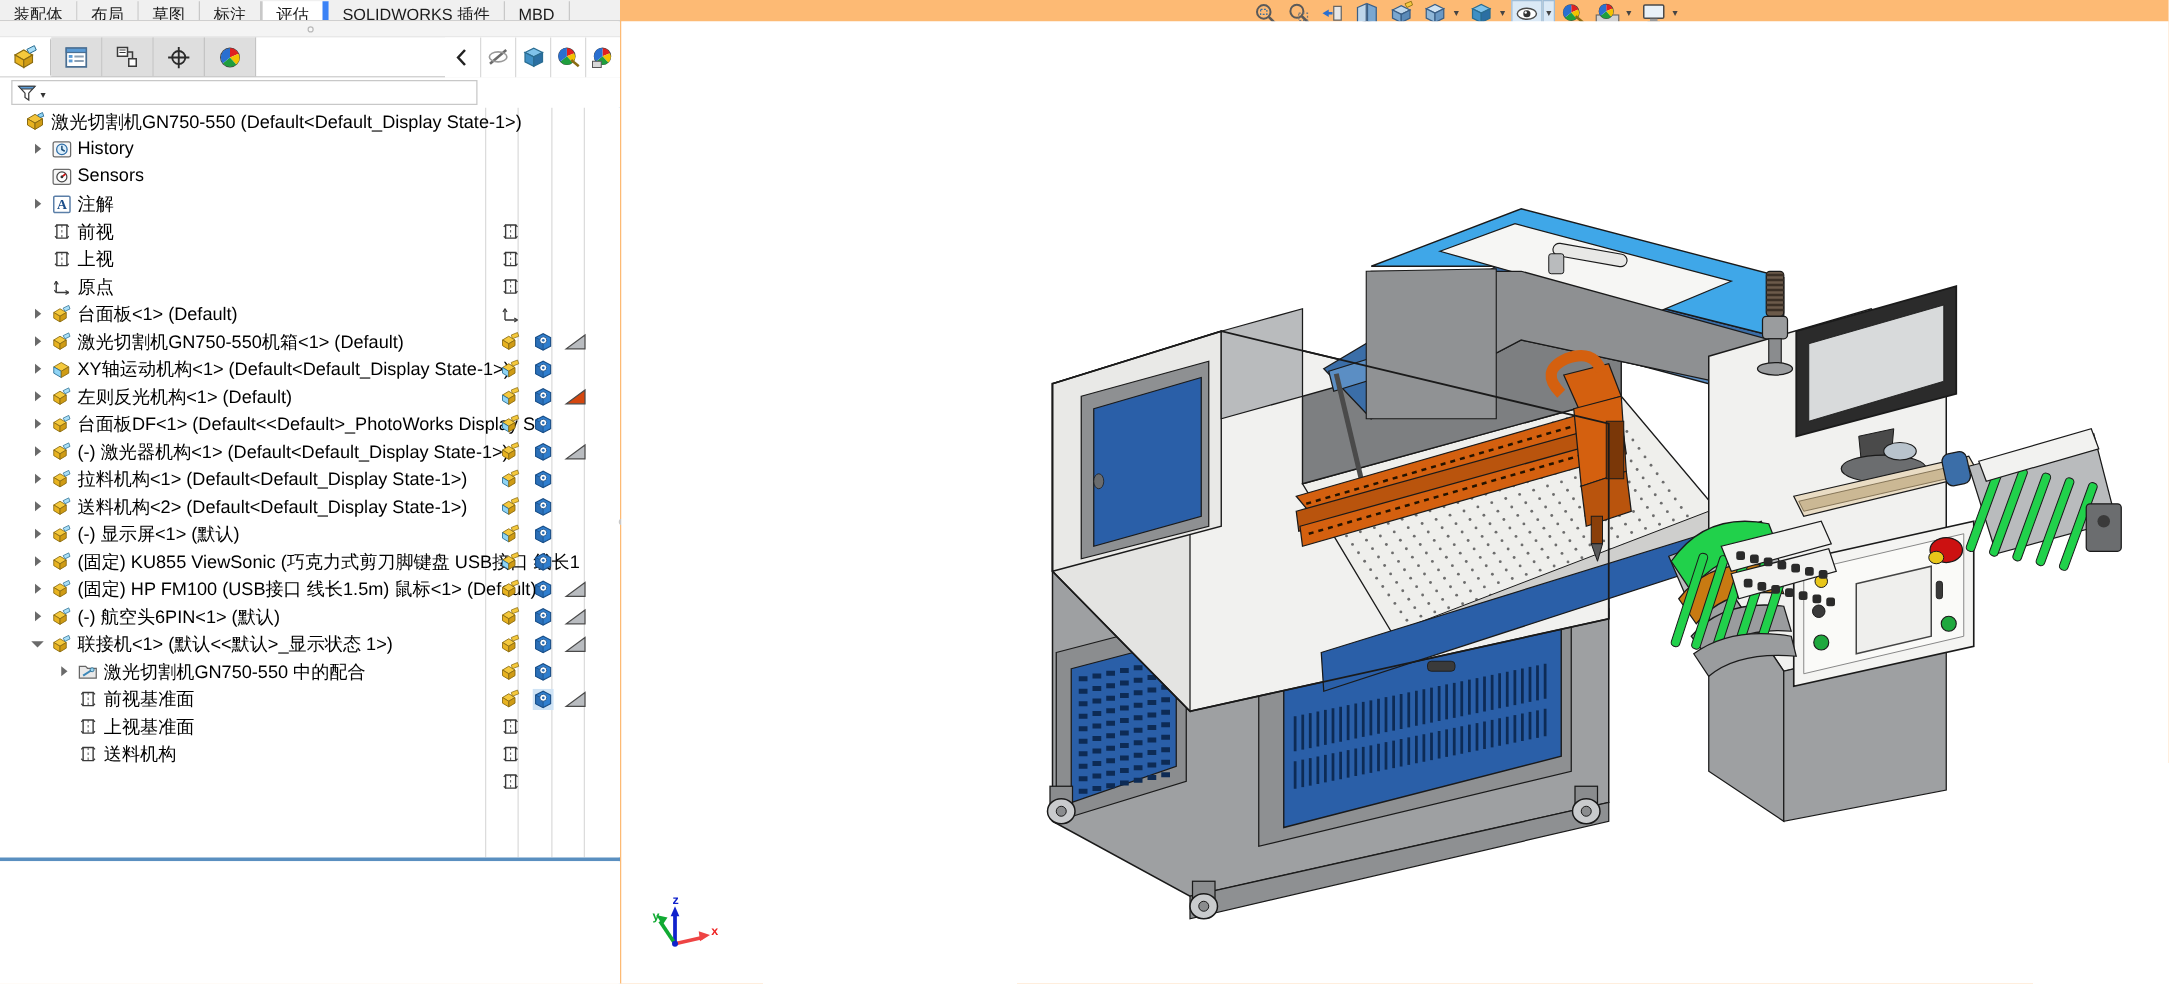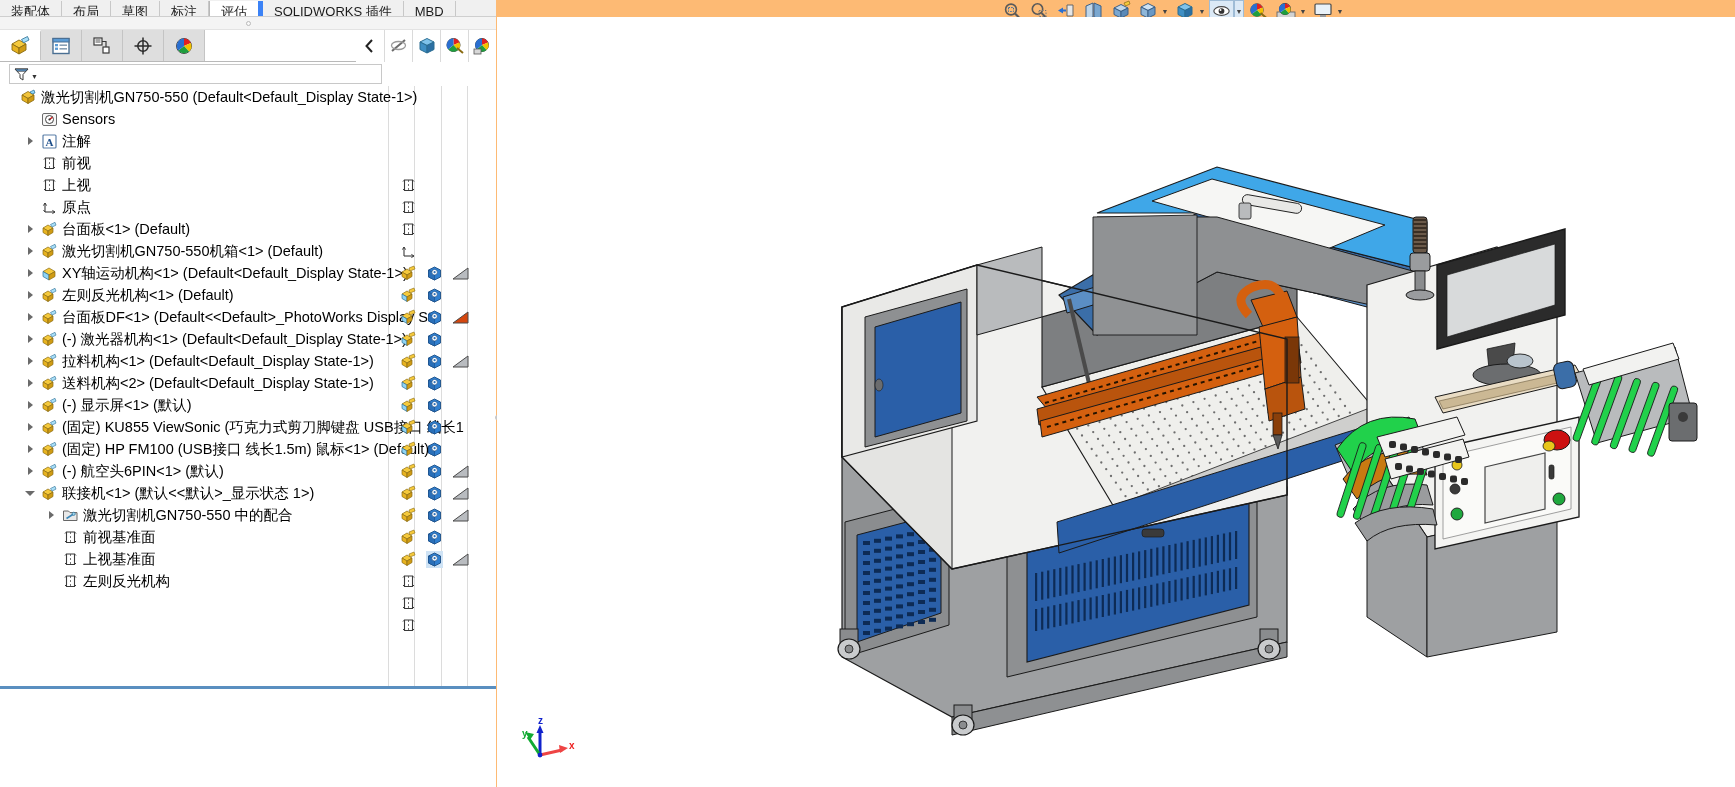--- a/index.html
+++ b/index.html
@@ -480,20 +480,34 @@
               <polygon points="2,6 8,2.5 14,6 8,9.5" fill="#f2c43b" stroke="#8a6b12" stroke-width=".8"></polygon>
               <polygon points="2,6 8,9.5 8,14.5 2,11" fill="#e8b320" stroke="#8a6b12" stroke-width=".8"></polygon>
               <polygon points="14,6 8,9.5 8,14.5 14,11" fill="#cf9b14" stroke="#8a6b12" stroke-width=".8"></polygon>
               <path d="M10,3 l4,-2 1,3 -3,1z" fill="#8fd4f5" stroke="#2a6d92" stroke-width=".7"></path>
             </svg>
           </div>
           <div class="tlabel">激光切割机GN750-550  (Default&lt;Default_Display State-1&gt;)</div>
         </div>
         <div class="tree-row">
           <div style="width: 21px; flex: 0 0 auto;"></div>
+          <div class="tw">
+            <div class="twisty"></div>
+          </div>
+          <div class="ticon">
+            <svg width="17" height="17" viewBox="0 0 17 17">
+              <rect x="1.5" y="2.5" width="14" height="12" rx="1.5" fill="#f6f6f6" stroke="#6b6b6b"></rect>
+              <circle cx="8.5" cy="8.5" r="4.2" fill="#dbeefb" stroke="#2d6ea8"></circle>
+              <path d="M8.5,5.6 L8.5,8.6 L10.8,10" stroke="#1d4f7a" stroke-width="1.2" fill="none"></path>
+            </svg>
+          </div>
+          <div class="tlabel">History</div>
+        </div>
+        <div class="tree-row">
+          <div style="width: 21px; flex: 0 0 auto;"></div>
           <div class="tw"></div>
           <div class="ticon">
             <svg width="17" height="17" viewBox="0 0 17 17">
               <rect x="1.5" y="2.5" width="14" height="12" rx="1.5" fill="#f6f6f6" stroke="#6b6b6b"></rect>
               <circle cx="8.5" cy="8.5" r="4" fill="#ffffff" stroke="#444"></circle>
               <path d="M8.5,8.5 L11.4,6.2" stroke="#cc1111" stroke-width="1.4"></path>
               <circle cx="8.5" cy="8.5" r="1.1" fill="#333"></circle>
             </svg>
           </div>
           <div class="tlabel">Sensors</div>
@@ -784,21 +798,21 @@
         <div class="tree-row">
           <div style="width: 42px; flex: 0 0 auto;"></div>
           <div class="tw"></div>
           <div class="ticon">
             <svg width="17" height="17" viewBox="0 0 17 17">
               <path d="M4.5,3 L12.5,3 L12.5,13.5 L4.5,13.5 Z" fill="none" stroke="#3a3a3a" stroke-width="1.1" stroke-dasharray="0"></path>
               <path d="M4.5,3 L3,4.5 M4.5,13.5 L3,12 M12.5,3 L14,4.5 M12.5,13.5 L14,12" stroke="#3a3a3a" stroke-width="1"></path>
               <path d="M8.5,3 L8.5,13.5" stroke="#3a3a3a" stroke-width=".7" stroke-dasharray="2,2"></path>
             </svg>
           </div>
-          <div class="tlabel">左则反光机构</div>
+          <div class="tlabel">送料机构</div>
         </div>
         <div class="col-icons" style="left: 395px;">
           <div class="col-cell"></div>
           <div class="col-cell"></div>
           <div class="col-cell"></div>
           <div class="col-cell"></div>
           <div class="col-cell">
             <svg width="17" height="17" viewBox="0 0 17 17">
               <path d="M4.5,3 L12.5,3 L12.5,13.5 L4.5,13.5 Z" fill="none" stroke="#3a3a3a" stroke-width="1.1"></path>
               <path d="M4.5,3 L3,4.5 M4.5,13.5 L3,12 M12.5,3 L14,4.5 M12.5,13.5 L14,12" stroke="#3a3a3a" stroke-width="1"></path>

